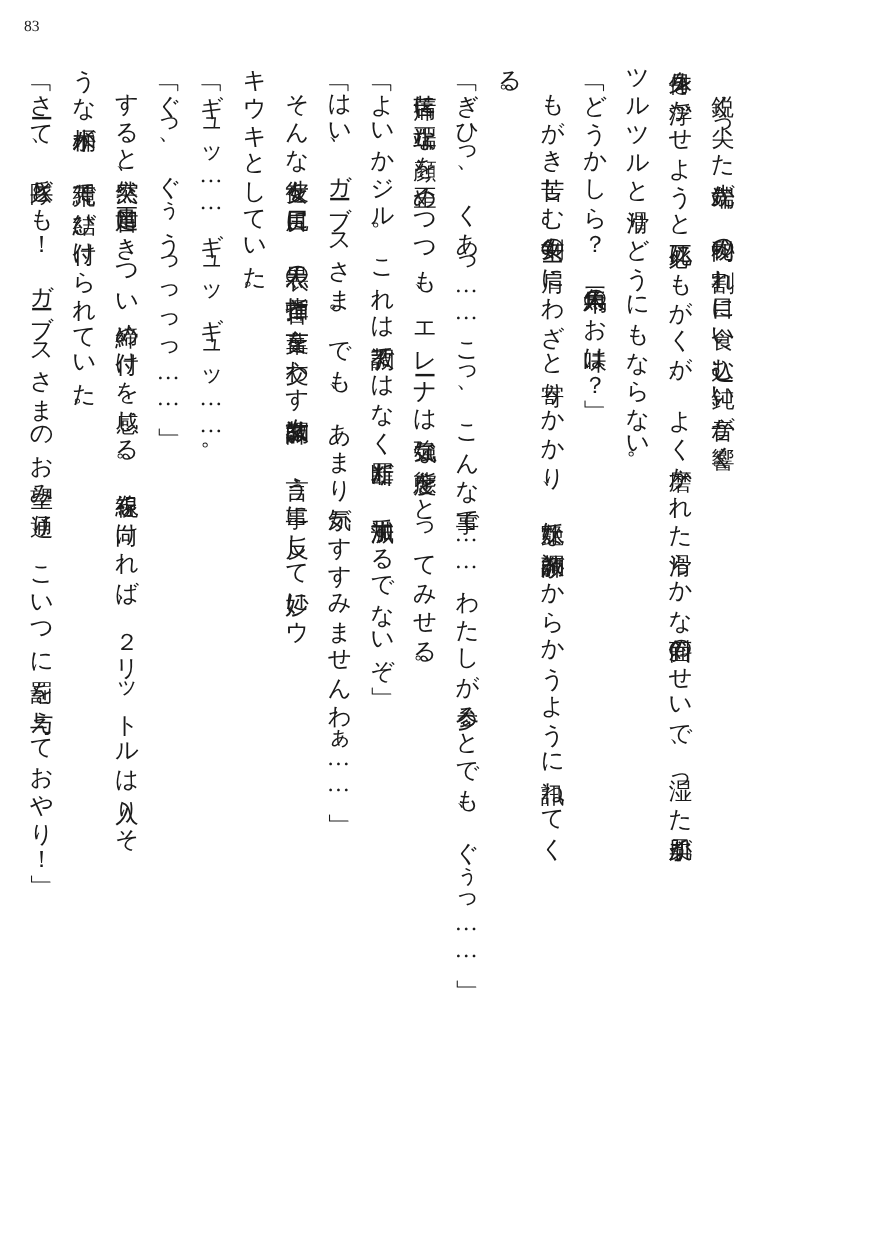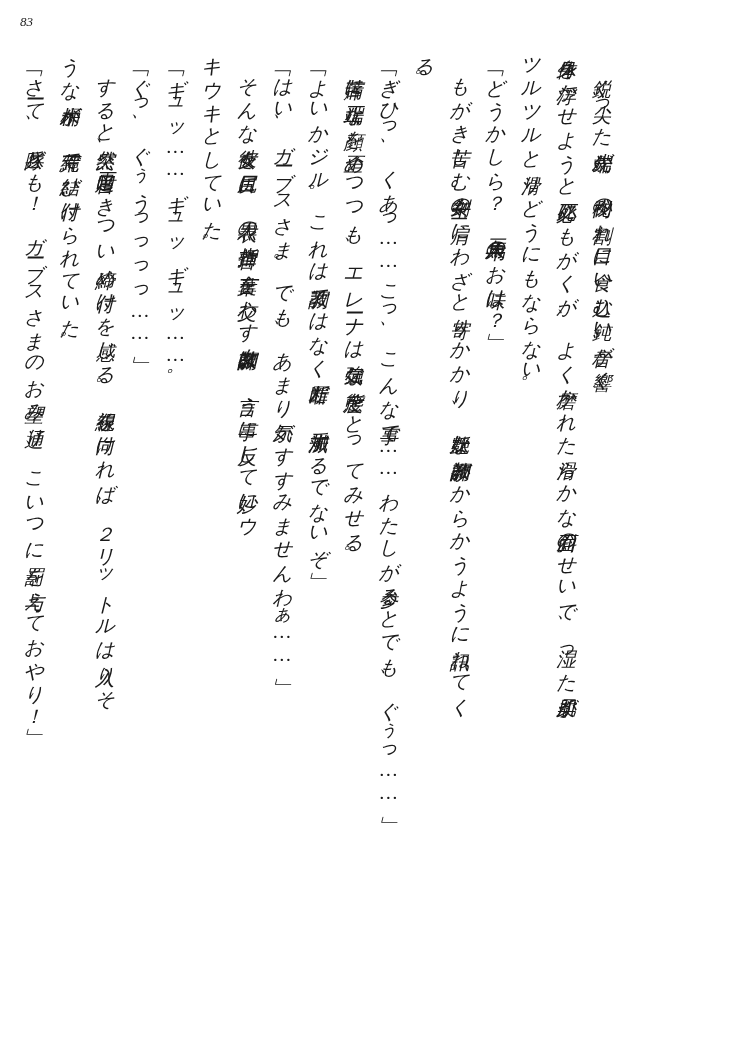--- a/index.html
+++ b/index.html
@@ -8,21 +8,20 @@
     background: #ffffff;
   }
   .page {
     position: relative;
     width: 659px;
     height: 1038px;
     background: #ffffff;
     overflow: hidden;
     font-family: "Liberation Serif", "DejaVu Serif", serif;
     color: #1a1a1a;
-    font-style: italic;
   }
   .page-number {
     position: absolute;
     top: 14px;
     left: 20px;
     font-size: 13px;
     font-family: "Liberation Serif", "DejaVu Serif", serif;
     color: #222;
     letter-spacing: 0;
   }

